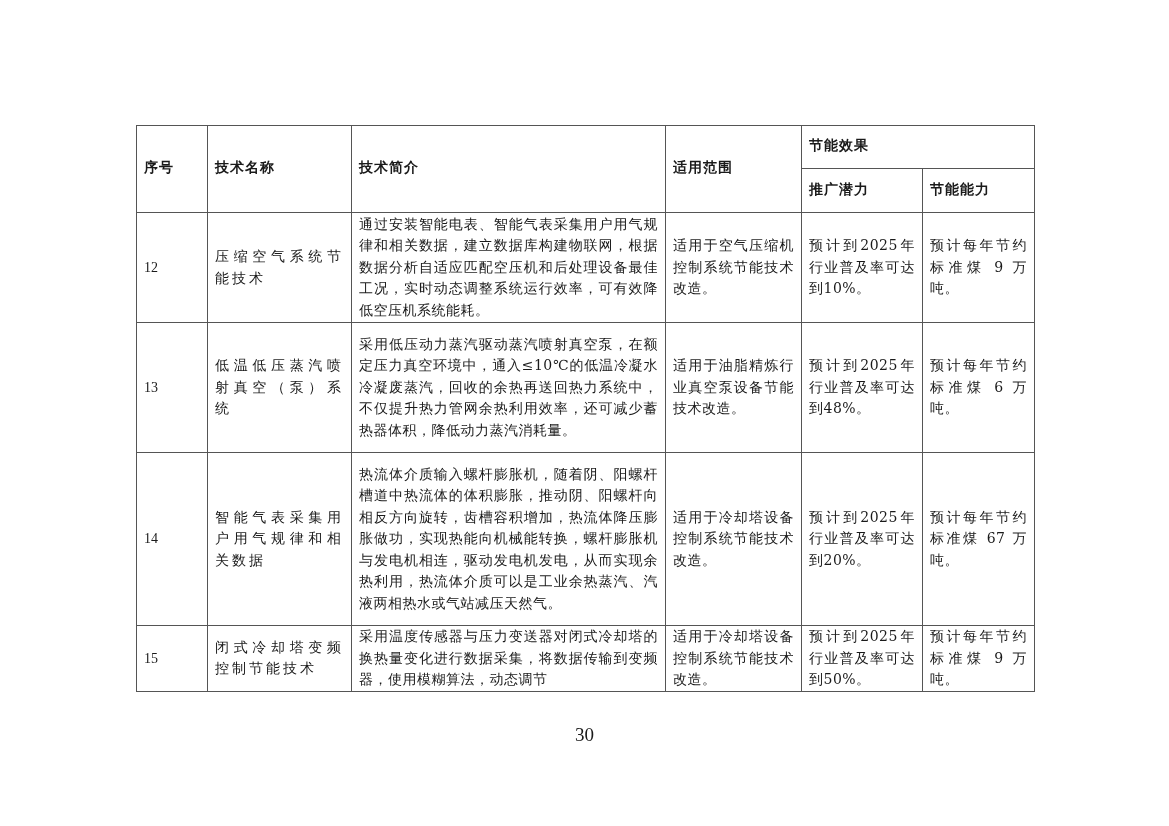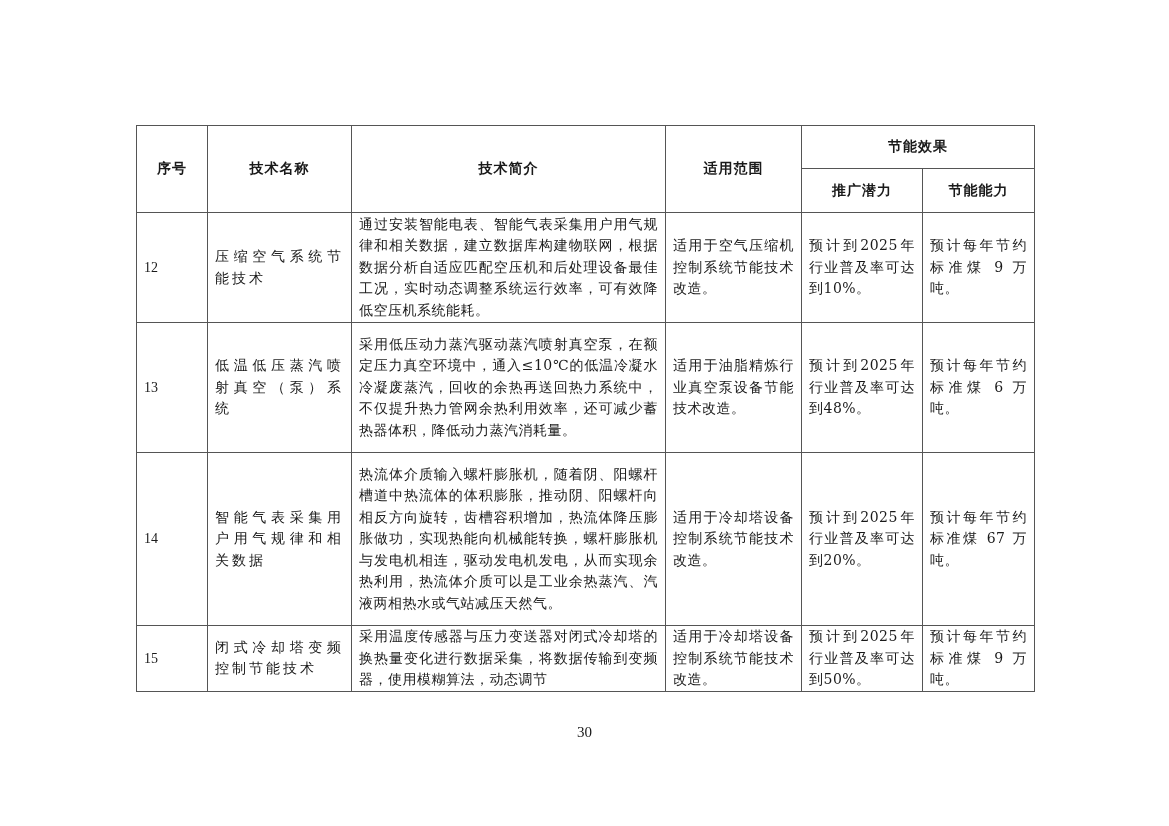--- a/index.html
+++ b/index.html
@@ -2,26 +2,26 @@
 <html><head>
 <meta charset="utf-8">
 <style>
   html, body { margin:0; padding:0; background:#ffffff; }
   body { width:1169px; height:826px; position:relative; overflow:hidden;
          font-family:"DejaVu Serif","Liberation Serif",serif; color:#1a1a1a; }
   table.tech { position:absolute; left:136px; top:125px; border-collapse:collapse;
                table-layout:fixed; width:898px; }
   table.tech td, table.tech th { border:1px solid #555; padding:0 7px; vertical-align:middle;
                font-size:14px; line-height:21.5px; }
-  th { font-family:Liberation Sans, sans-serif; font-weight:bold; font-size:14.5px; text-align:center; letter-spacing:1px; }
+  th { font-family:Liberation Mono, monospace; font-weight:bold; font-size:14.5px; text-align:left; letter-spacing:1px; }
   td.num { text-align:left; font-family:"Liberation Serif",serif; font-size:15px; }
   td.just { text-align:justify; text-align-last:left; letter-spacing:0.5px;margin-top:8px; }
   td.name { letter-spacing:3px; }
   .pagenum { position:absolute; left:0; width:1169px; top:724px; text-align:center;
-             font-family:"Liberation Serif",serif; font-size:15px; }
+             font-family:"Liberation Serif",serif; font-size:19px; }
 </style>
 </head>
 <body>
 
 <table class="tech">
   <colgroup>
     <col style="width:71px">
       <col style="width:144px">
       <col style="width:314px">
     <col style="width:136px">

